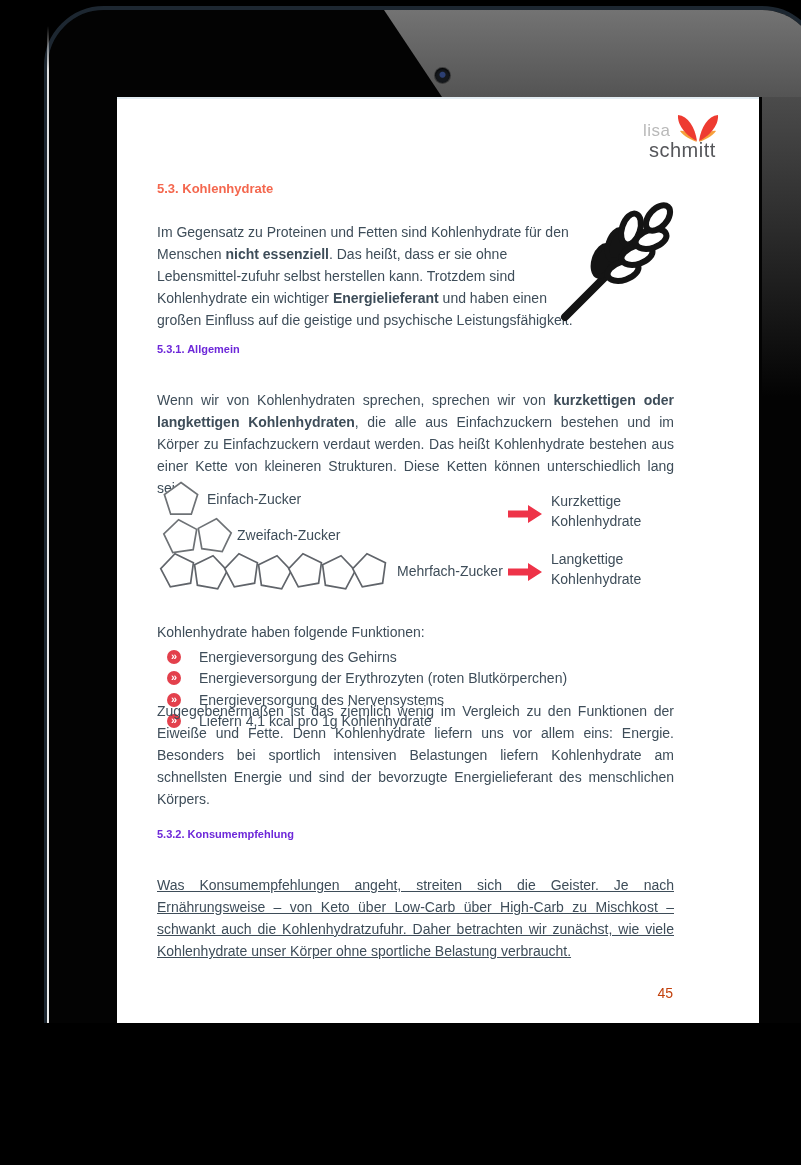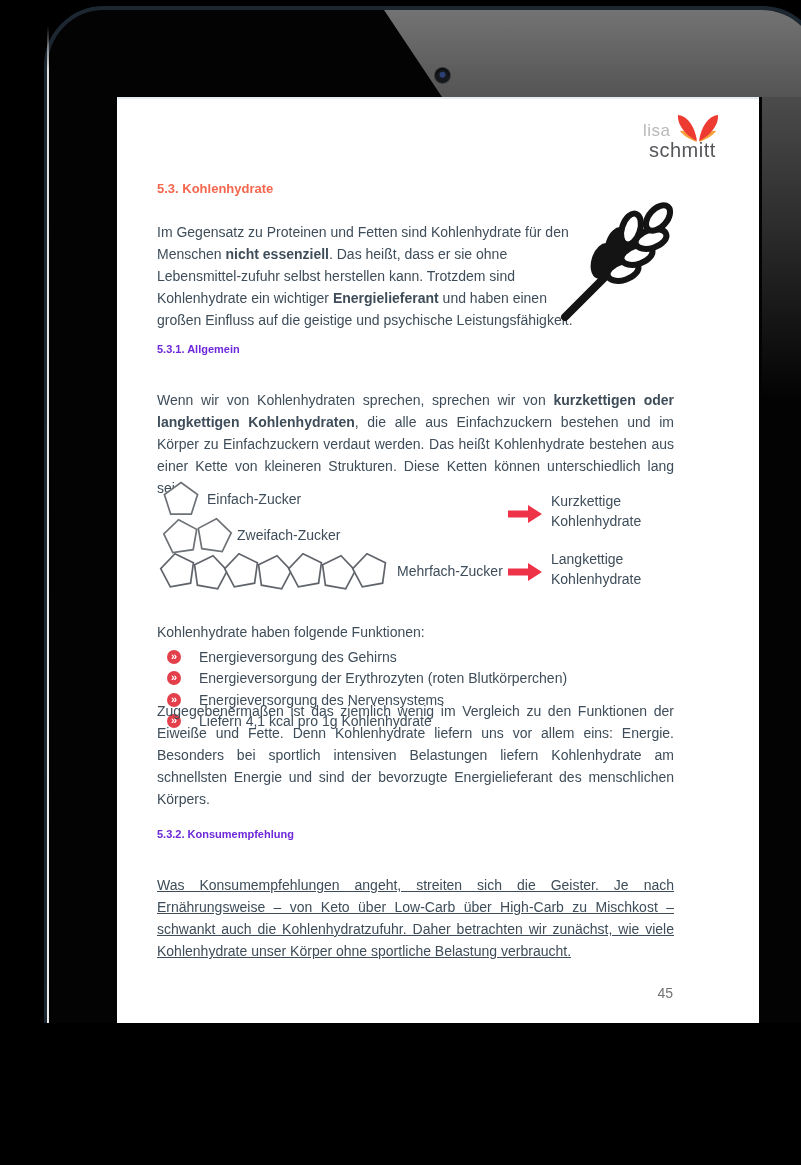--- a/index.html
+++ b/index.html
@@ -79,21 +79,21 @@
 
   ul.func-list { position:absolute; left:50px; top:547px; margin:0; padding:0; list-style:none; }
   ul.func-list li { display:flex; align-items:center; height:21.5px; }
   .bullet {
     width:14px; height:14px; border-radius:50%; background:#e3404c; color:#fff;
     font-size:11px; line-height:13px; text-align:center; font-weight:bold;
     flex:0 0 14px;
   }
   .li-text { margin-left:18px; font-size:14px; color:#3e4d59; }
 
-  .page-num { position:absolute; left:40px; top:886px; width:516px; text-align:right; font-size:14px; color:#737373; }
+  .page-num { position:absolute; left:40px; top:886px; width:516px; text-align:right; font-size:14px; color:#c2410c; }
 </style>
 </head>
 <body>
 
 <div class="stage">
   <div class="tablet">
     <div class="gloss"></div>
     <div class="gloss-right"></div>
     <div class="camera"></div>
 

